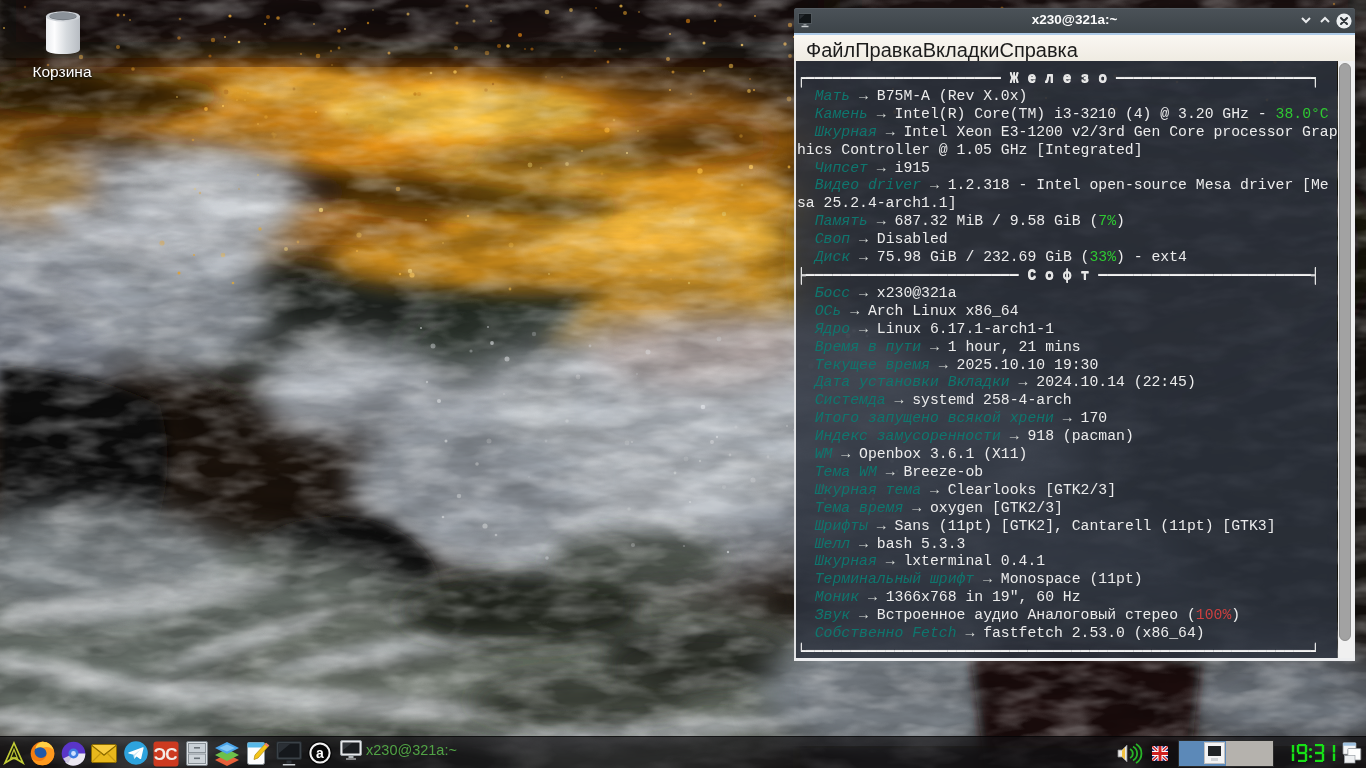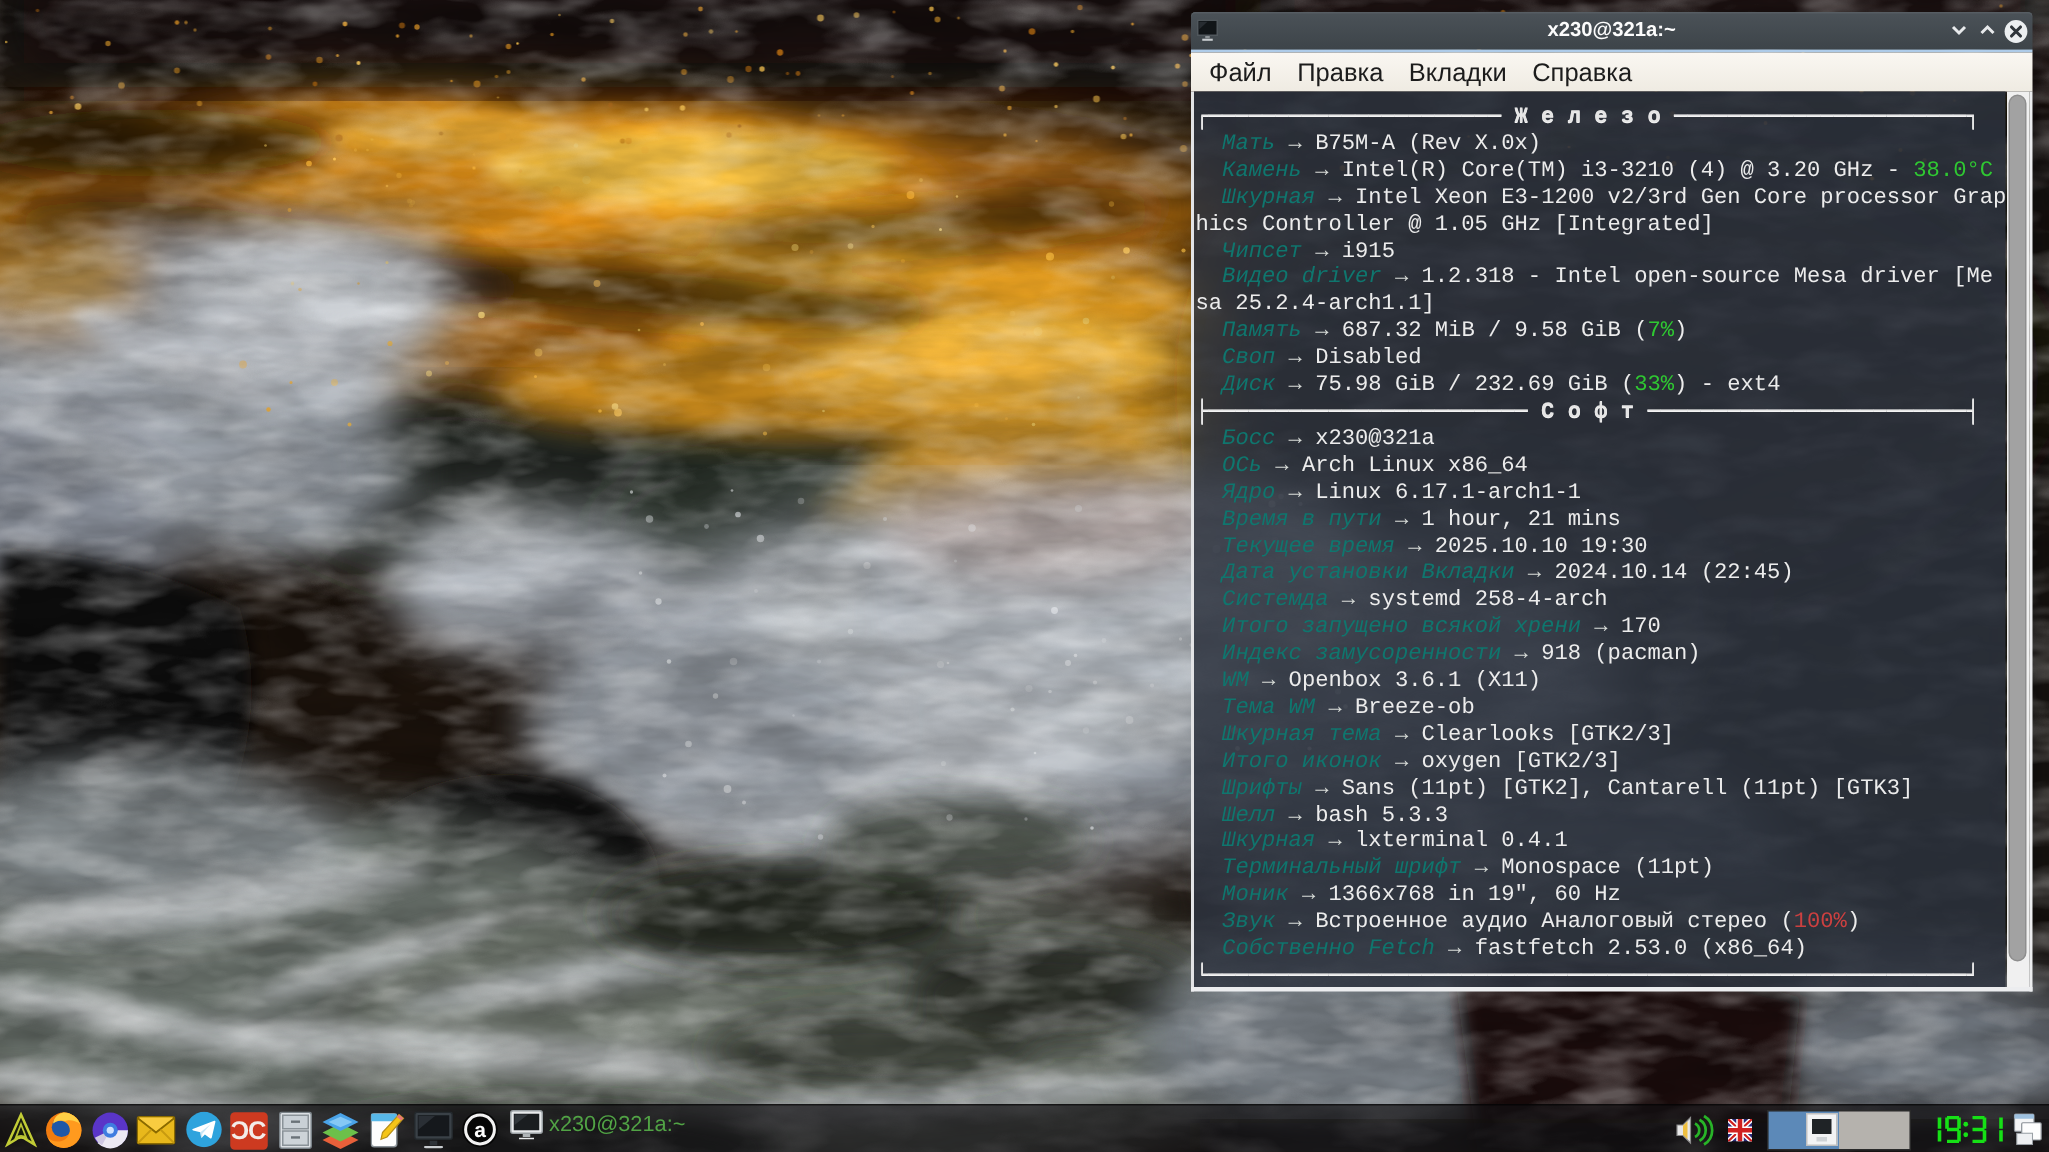--- a/index.html
+++ b/index.html
@@ -11,21 +11,21 @@
 #trash .lbl { font-size:15.5px; margin-top:2px; text-shadow:0 1px 2px rgba(0,0,0,.9), 0 0 3px rgba(0,0,0,.7); }
 
 #win { position:absolute; left:794px; top:8px; width:561px; height:653px; }
 #tbar { position:absolute; left:0; top:0; right:0; height:25px;
   background:linear-gradient(#4b5258,#3d4449); border-radius:3px 3px 0 0; box-shadow:inset 0 1px 0 #565d63; }
 #tbar .title { position:absolute; left:0; right:0; top:4px; text-align:center;
   color:#fcfcfc; font-size:13.5px; font-weight:bold; }
 #blue { position:absolute; left:0; top:25px; right:0; height:2px; background:#aecbe8; }
 #menu { position:absolute; left:0; top:27px; right:0; height:26px;
   background:linear-gradient(#faf7f2, #efebe2);
-  display:flex; gap:17px; padding:4px 0 0 12px; font-size:17px; color:#1c1c1c; }
+  display:flex; padding:4px 0 0 12px; font-size:20px; color:#1c1c1c; }
 #client { position:absolute; left:0; top:53px; right:0; bottom:0; }
 .bl { position:absolute; left:0; top:0; width:2px; bottom:0; background:#e2e3e5; }
 .br { position:absolute; right:0; top:0; width:2.5px; bottom:0; background:#eceDef; background:#ecedef; }
 .bb { position:absolute; left:0; right:0; bottom:0; height:3px; background:#ecedef; }
 #screen { position:absolute; left:2px; top:0; width:541px; bottom:3px;
   background:rgba(45,51,62,0.85); }
 #text { position:absolute; left:1px; top:9px; font-family:"Liberation Mono",monospace;
   font-size:14.78px; line-height:17.9px; color:#ececec; white-space:pre; }
 #text i { color:#0f766e; font-weight:normal; }
 #text b { color:#e5e5e5; font-weight:bold; text-shadow:0 0.7px 0 #f4f4f4; }
@@ -448,20 +448,37 @@
 <circle cx="433" cy="346" r="2.5" fill="#e6e9ec" opacity="0.47"></circle>
 <circle cx="488" cy="327" r="0.9" fill="#e6e9ec" opacity="0.65"></circle>
 <circle cx="724" cy="487" r="2.1" fill="#e6e9ec" opacity="0.33"></circle>
 <circle cx="703" cy="407" r="2.3" fill="#e6e9ec" opacity="0.71"></circle>
 <circle cx="848" cy="336" r="2.4" fill="#e6e9ec" opacity="0.76"></circle>
       </g>
 <rect width="1366" height="768" filter="url(#noiseD)" opacity="0.28"></rect>
 <rect width="1366" height="768" filter="url(#noiseL)" opacity="0.30"></rect>
 </svg>
 
+<div id="trash">
+ <svg width="40" height="47" viewBox="0 0 40 47" style="margin-left:1px">
+  <defs>
+          <linearGradient id="tg" x1="0" y1="0" x2="1" y2="0">
+   <stop offset="0" stop-color="#e9ebee"></stop>
+            <stop offset="0.25" stop-color="#fdfdfe"></stop>
+   <stop offset="0.6" stop-color="#d6dade"></stop>
+            <stop offset="1" stop-color="#b7bcc2"></stop>
+  </linearGradient>
+        </defs>
+  <path d="M3,6 L3,39 Q3,44 20,44 Q37,44 37,39 L37,6 Z" fill="url(#tg)"></path>
+  <ellipse cx="20" cy="6.4" rx="17" ry="5.2" fill="#cdd1d6"></ellipse>
+  <ellipse cx="20" cy="6.4" rx="13.5" ry="3.8" fill="#6a7076"></ellipse>
+  <ellipse cx="20" cy="6.0" rx="13.5" ry="3.4" fill="#8b9198"></ellipse>
+ </svg>
+ <div class="lbl">Корзина</div>
+</div>
 
 <div id="win">
  <div id="tbar">
   <svg style="position:absolute;left:4px;top:5px" width="14" height="15" viewBox="0 0 14 15">
    <rect x="0.5" y="0.5" width="13" height="10" fill="#111518" stroke="#50575c"></rect>
    <path d="M1.5,1.5 L7,1.5 L1.5,6.5 Z" fill="#272c31"></path>
    <rect x="5.5" y="11" width="3" height="1.5" fill="#8e9498"></rect>
    <rect x="3.5" y="12.8" width="7" height="1.4" fill="#c9cdd0"></rect>
   </svg>
   <div class="title">x230@321a:~</div>
@@ -505,21 +522,21 @@
   <i>Ядро</i> <span class="a">→</span> Linux 6.17.1-arch1-1
   <i>Время в пути</i> <span class="a">→</span> 1 hour, 21 mins
   <i>Текущее время</i> <span class="a">→</span> 2025.10.10 19:30
   <i>Дата установки Вкладки</i> <span class="a">→</span> 2024.10.14 (22:45)
   <i>Системда</i> <span class="a">→</span> systemd 258-4-arch
   <i>Итого запущено всякой хрени</i> <span class="a">→</span> 170
   <i>Индекс замусоренности</i> <span class="a">→</span> 918 (pacman)
   <i>WM</i> <span class="a">→</span> Openbox 3.6.1 (X11)
   <i>Тема WM</i> <span class="a">→</span> Breeze-ob
   <i>Шкурная тема</i> <span class="a">→</span> Clearlooks [GTK2/3]
-  <i>Итого иконок</i> <span class="a">→</span> oxygen [GTK2/3]
+  <i>Тема время</i> <span class="a">→</span> oxygen [GTK2/3]
   <i>Шрифты</i> <span class="a">→</span> Sans (11pt) [GTK2], Cantarell (11pt) [GTK3]
   <i>Шелл</i> <span class="a">→</span> bash 5.3.3
   <i>Шкурная</i> <span class="a">→</span> lxterminal 0.4.1
   <i>Терминальный шрифт</i> <span class="a">→</span> Monospace (11pt)
   <i>Моник</i> <span class="a">→</span> 1366x768 in 19", 60 Hz
   <i>Звук</i> <span class="a">→</span> Встроенное аудио Аналоговый стерео (<span class="r">100%</span>)
   <i>Собственно Fetch</i> <span class="a">→</span> fastfetch 2.53.0 (x86_64)
 <b>└─────────────────────────────────────────────────────────┘</b></pre>
         </div>
   <div id="sbar">

